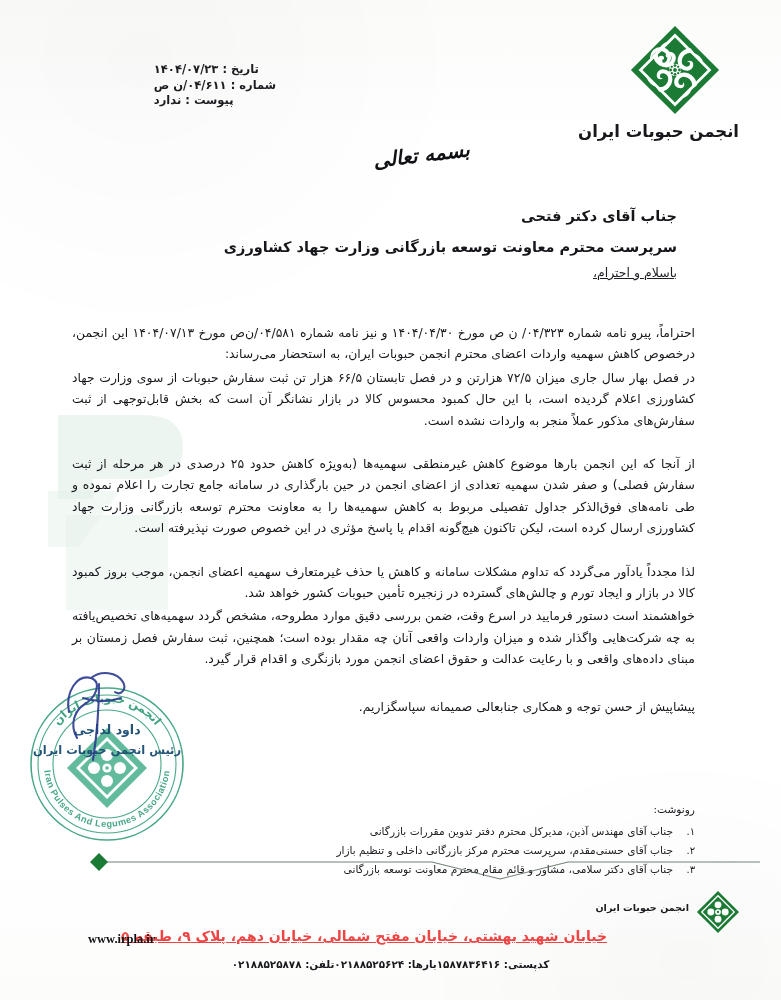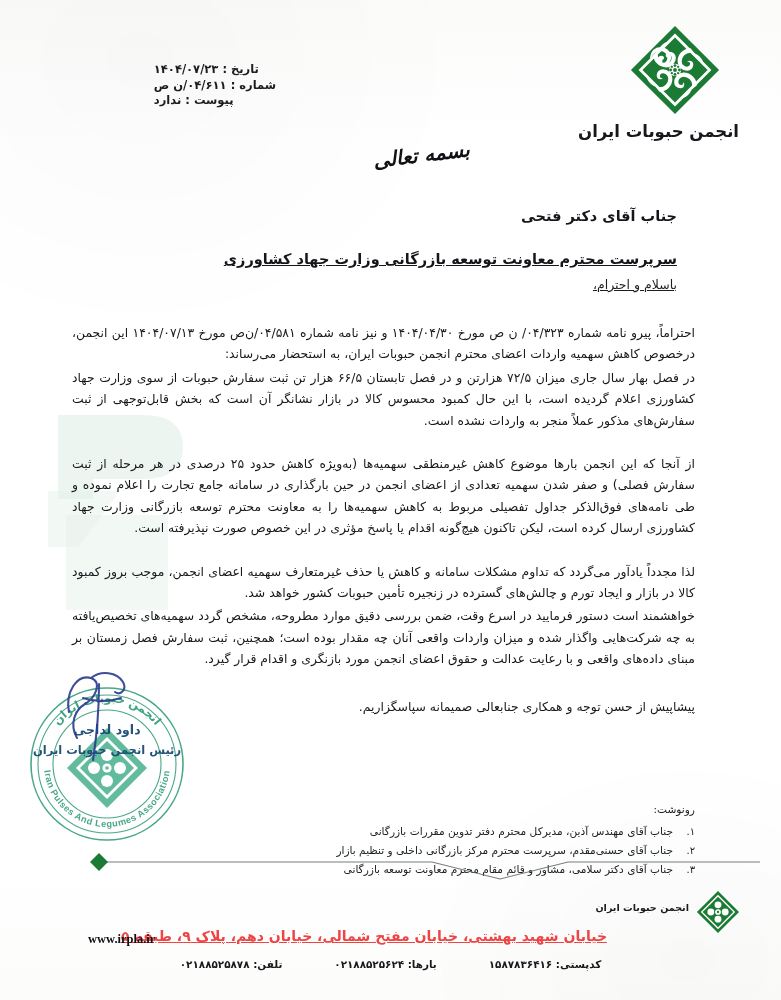--- a/index.html
+++ b/index.html
@@ -46,21 +46,21 @@
   .basmala{
     position:absolute;right:311px;top:143px;
     font-family:"DejaVu Serif","Liberation Serif",serif;
     font-size:20px;font-style:italic;font-weight:600;
     color:#101114;transform:rotate(-7deg);letter-spacing:-1px;
   }
 
   
   .addressee{position:absolute;right:104px;top:205px;width:570px;text-align:right;}
   .addressee .ln1{font-size:14.5px;font-weight:bold;line-height:22px;}
-  .addressee .ln2{font-size:14.5px;font-weight:bold;line-height:24px;margin-top:20px;text-decoration:underline;}
+  .addressee .ln2{font-size:14.5px;font-weight:bold;line-height:24px;margin-top:8px;}
   .addressee .greet{font-size:12.5px;line-height:22px;margin-top:3px;color:#1d1e22;text-decoration:underline;}
 
   
   .body{
     position:absolute;right:86px;left:72px;top:322px;
     text-align:justify;text-align-last:right;direction:rtl;
     font-size:12.4px;line-height:21.4px;color:#17181c;
   }
   .body p{margin:0 0 2px 0;}
   .body p.gap{margin-top:22px;}
@@ -96,21 +96,21 @@
     position:absolute;right:174px;top:36px;
     font-size:14px;font-weight:bold;color:#ef4444;white-space:nowrap;text-decoration:underline;
   }
   .ft-site{
     position:absolute;left:88px;top:40px;
     font-size:12.5px;font-weight:bold;color:#101114;
     direction:ltr;font-family:"Liberation Serif","DejaVu Serif",serif;
   }
   .ft-contacts{
     position:absolute;right:0;left:0;top:66px;
-    display:flex;flex-direction:row-reverse;justify-content:center;gap:52px;
+    display:flex;flex-direction:row-reverse;justify-content:center;
     font-size:10.4px;font-weight:bold;color:#17181c;direction:rtl;
   }
   .ft-contacts span{white-space:nowrap;}
 </style>
 </head>
 <body>
 
 <div class="page">
 
   <div class="scan-tone"></div>

